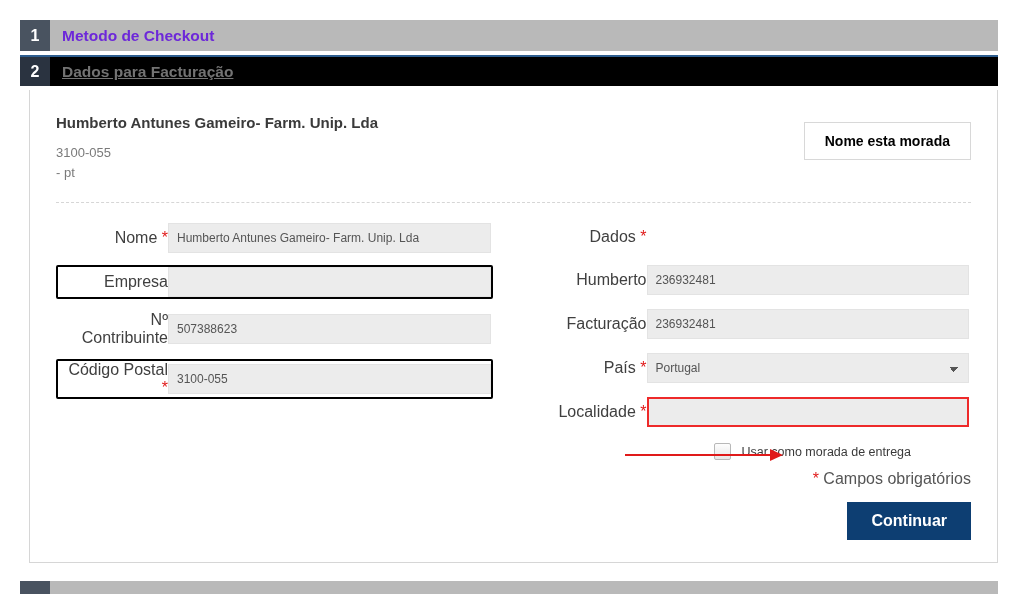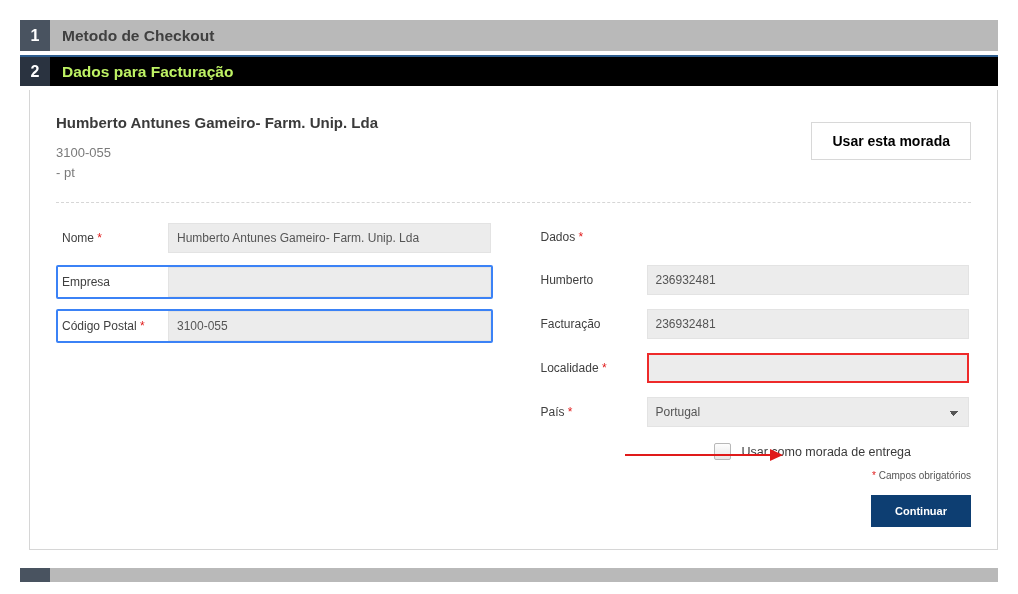--- a/index.html
+++ b/index.html
@@ -3,51 +3,51 @@
   <meta charset="utf-8">
   <style>
     * { box-sizing: border-box; margin: 0; padding: 0; }
     body { font-family: Arial, Helvetica, sans-serif; background: #fff; font-size: 12px; color: #404040; padding: 20px 15px; }
     .container { width: 978px; margin: 0 auto; }
 
     .step-row { display: flex; align-items: stretch; height: 31px; margin-bottom: 4px; }
     .step-num { width: 30px; background: #495360; color: #fff; font-size: 16px; font-weight: 600; display: flex; align-items: center; justify-content: center; }
     .step-title { flex: 1; padding: 0 12px; font-size: 15.5px; font-weight: 600; display: flex; align-items: center; }
 
-    .row-inactive .step-title { background: #b9b9b9; color: #404040; }
+    .row-inactive .step-title { background: #b9b9b9; color: #6d28d9; }
     .row-active { border-top: 2px solid #2e5e8f; }
     .row-active .step-num { background: #2a3340; }
-    .row-active .step-title { background: #000; color: #bef264; }
+    .row-active .step-title { background: #000; color: #737373; text-decoration: underline; }
 
     .panel { border: 1px solid #d6d6d6; border-top: 0; padding: 24px 26px 22px; margin-left: 9px; }
 
     .saved { border-bottom: 1px dashed #d6d6d6; padding-bottom: 20px; margin-bottom: 18px; display: flex; justify-content: space-between; align-items: flex-start; }
     .saved-name { font-size: 15px; font-weight: 600; color: #3a3a3a; margin-bottom: 12px; }
     .saved-addr { font-size: 13px; color: #7a7a7a; line-height: 1.5; }
     .btn-light { background: #fff; border: 1px solid #d8d8d8; padding: 10px 20px; font-size: 14px; font-weight: 600; cursor: pointer; margin-top: 8px; font-family: inherit; }
 
     .cols { display: flex; gap: 42px; }
     .col { flex: 1; }
 
     .field { display: flex; align-items: center; margin-bottom: 10px; min-height: 32px; padding: 2px; }
-    .field-hl { border: 2px solid #3b82f6; border-radius: 2px; padding: 0; }
-    .label { width: 110px; font-size: 12px; color: #404040; padding-left: 4px; }
+    .field-hl { border: 2px solid #000000; border-radius: 2px; padding: 0; }
+    .label { width: 110px; font-size: 16px; color: #404040; padding-left: 4px; text-align: right; }
     .ast { color: #e01a1a; }
 
     .ctrl { flex: 1; height: 30px; border: 1px solid #e3e3e3; background: #ececec; padding: 0 8px; font-family: inherit; font-size: 12px; color: #555; }
     select.ctrl { appearance: none; -webkit-appearance: none; padding-right: 24px; background-image: linear-gradient(45deg, transparent 50%, #555 50%), linear-gradient(135deg, #555 50%, transparent 50%); background-position: calc(100% - 14px) 13px, calc(100% - 9px) 13px; background-size: 5px 5px, 5px 5px; background-repeat: no-repeat; }
     .ctrl-hl { border: 2px solid #ee2a2a; }
 
     .arrow-wrap { position: relative; display: flex; align-items: center; justify-content: flex-end; gap: 10px; margin-top: 14px; margin-bottom: 6px; padding-right: 60px; }
     .arrow-svg { position: absolute; left: 90px; top: 2px; }
     .chk-box { width: 17px; height: 17px; border: 1px solid #b8b8b8; border-radius: 2px; background: linear-gradient(#fdfdfd,#e8e8e8); cursor: pointer; }
     .chk-lbl { font-size: 12.5px; color: #3a3a3a; font-weight: 400; }
 
-    .hint { text-align: right; font-size: 10px; color: #555; margin-top: 10px; }
-    .btn-primary { float: right; background: #0d3e72; color: #fff; border: 0; padding: 10px 24px; font-size: 11px; font-weight: 600; cursor: pointer; margin-top: 14px; font-family: inherit; }
+    .hint { text-align: right; font-size: 16px; color: #555; margin-top: 10px; }
+    .btn-primary { float: right; background: #0d3e72; color: #fff; border: 0; padding: 10px 24px; font-size: 16px; font-weight: 600; cursor: pointer; margin-top: 14px; font-family: inherit; }
     .clear { clear: both; }
 
     .footer-bar { height: 14px; margin-top: 18px; display:flex; }
     .footer-a { width: 30px; background: #495360; }
     .footer-b { flex:1; background: #b9b9b9; }
   </style>
 </head>
 <body>
 
 <div class="container">
@@ -65,61 +65,65 @@
   <div class="panel">
 
     <div class="saved">
       <div>
         <div class="saved-name">Humberto Antunes Gameiro- Farm. Unip. Lda</div>
         <div class="saved-addr">
           <span>3100-055</span><br>
           <span>- pt</span>
         </div>
       </div>
-      <button class="btn-light">Usar esta morada</button>
+      <button class="btn-light">Nome esta morada</button>
     </div>
 
     <div class="cols">
 
       <div class="col">
         <div class="field">
           <div class="label"><span>Nome</span> <span class="ast">*</span></div>
           <input class="ctrl" value="Humberto Antunes Gameiro- Farm. Unip. Lda" style="">
         </div>
         <div class="field field-hl">
           <div class="label"><span>Empresa</span></div>
           <input class="ctrl" value="" style="">
+        </div>
+        <div class="field">
+          <div class="label"><span>Nº Contribuinte</span></div>
+          <input class="ctrl" value="507388623" style="">
         </div>
         <div class="field field-hl">
           <div class="label"><span>Código Postal</span> <span class="ast">*</span></div>
           <input class="ctrl" value="3100-055" style="">
         </div>
       </div>
 
       <div class="col">
         <div class="field">
           <div class="label"><span>Dados</span> <span class="ast">*</span></div>
         </div>
         <div class="field">
           <div class="label"><span>Humberto</span></div>
           <input class="ctrl" value="236932481" style="">
         </div>
         <div class="field">
           <div class="label"><span>Facturação</span></div>
           <input class="ctrl" value="236932481" style="">
         </div>
         <div class="field">
-          <div class="label"><span>Localidade</span> <span class="ast">*</span></div>
-          <input class="ctrl ctrl-hl" value="" style="">
-        </div>
-        <div class="field">
           <div class="label"><span>País</span> <span class="ast">*</span></div>
           <select class="ctrl">
             <option>Portugal</option>
           </select>
+        </div>
+        <div class="field">
+          <div class="label"><span>Localidade</span> <span class="ast">*</span></div>
+          <input class="ctrl ctrl-hl" value="" style="">
         </div>
 
         <div class="arrow-wrap">
           <svg class="arrow-svg" width="160" height="20">
             <line x1="0" y1="10" x2="145" y2="10" stroke="#e01a1a" stroke-width="2"></line>
             <polygon points="145,4 158,10 145,16" fill="#e01a1a"></polygon>
           </svg>
           <span class="chk-box"></span>
           <span class="chk-lbl">Usar como morada de entrega</span>
         </div>

